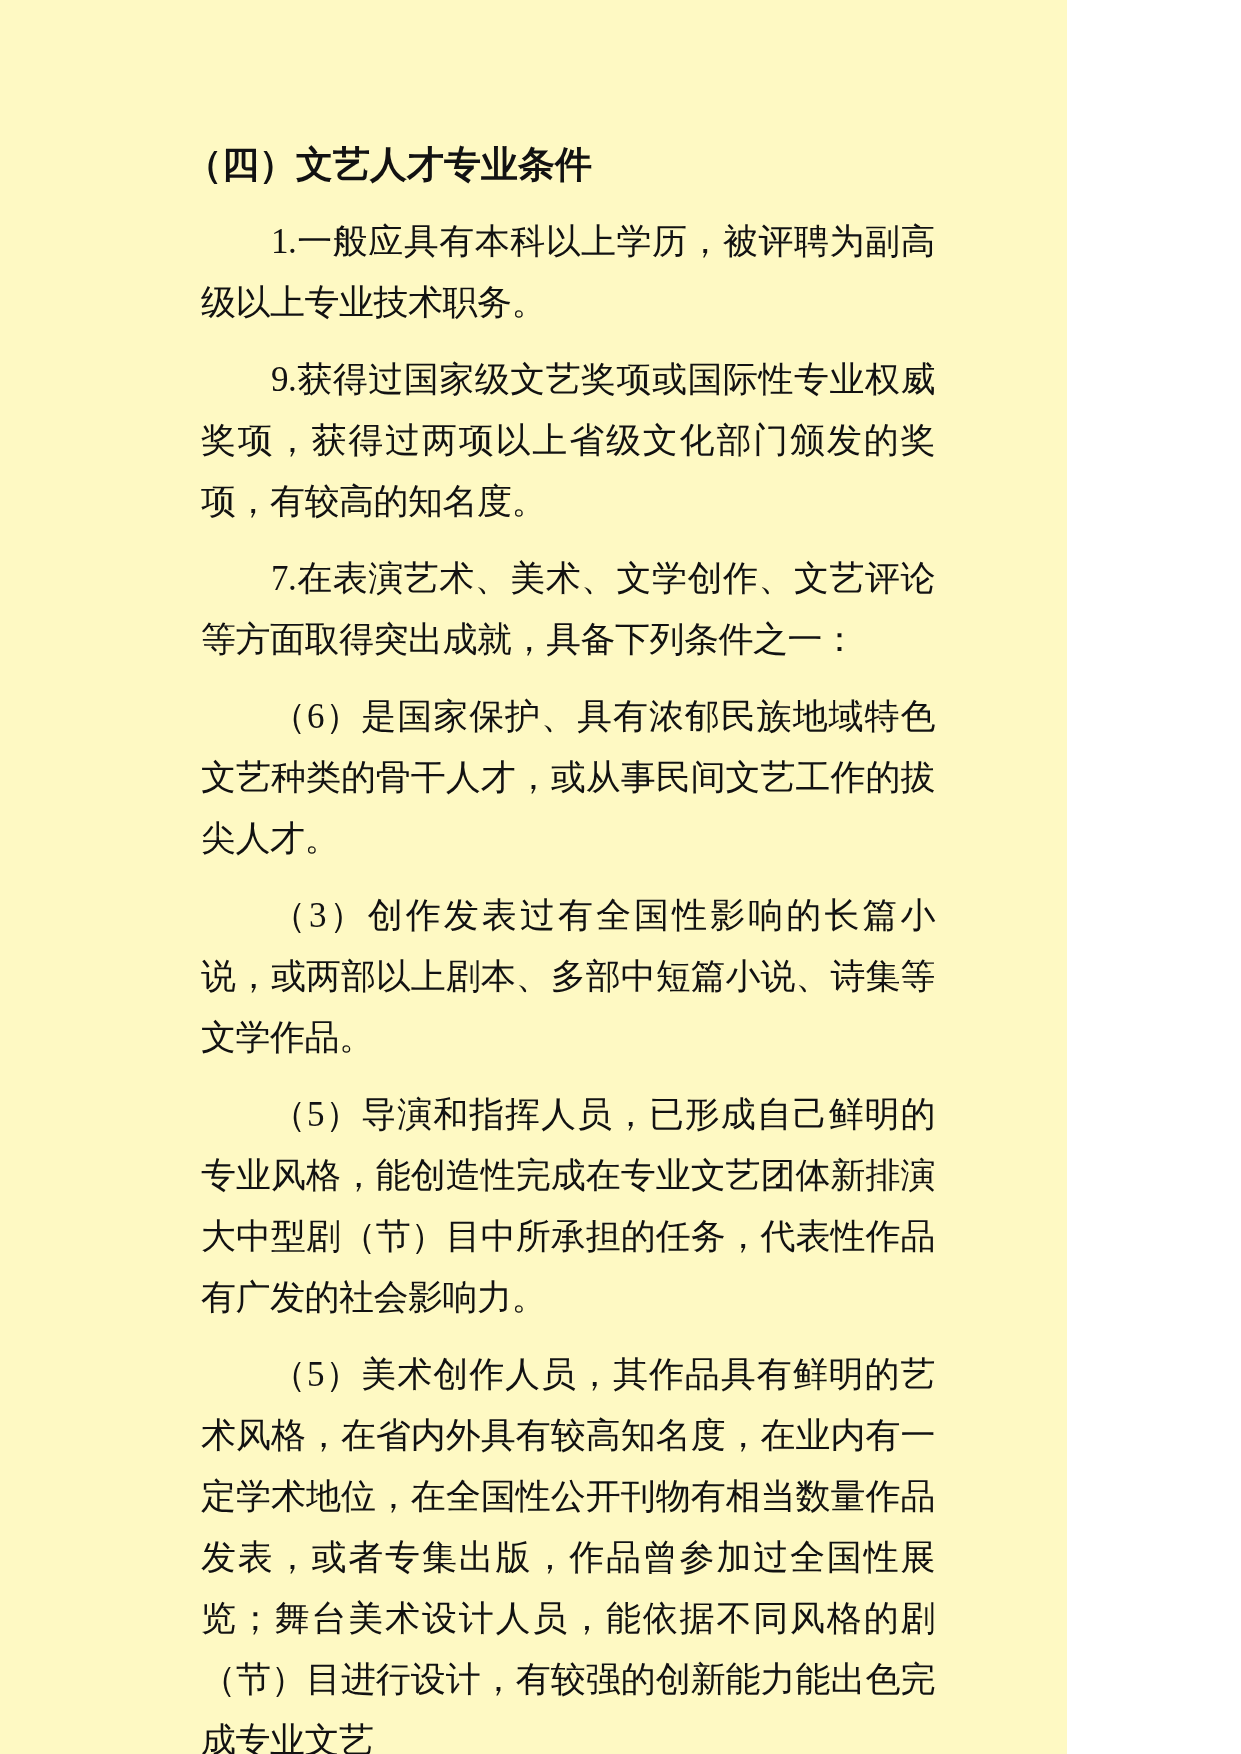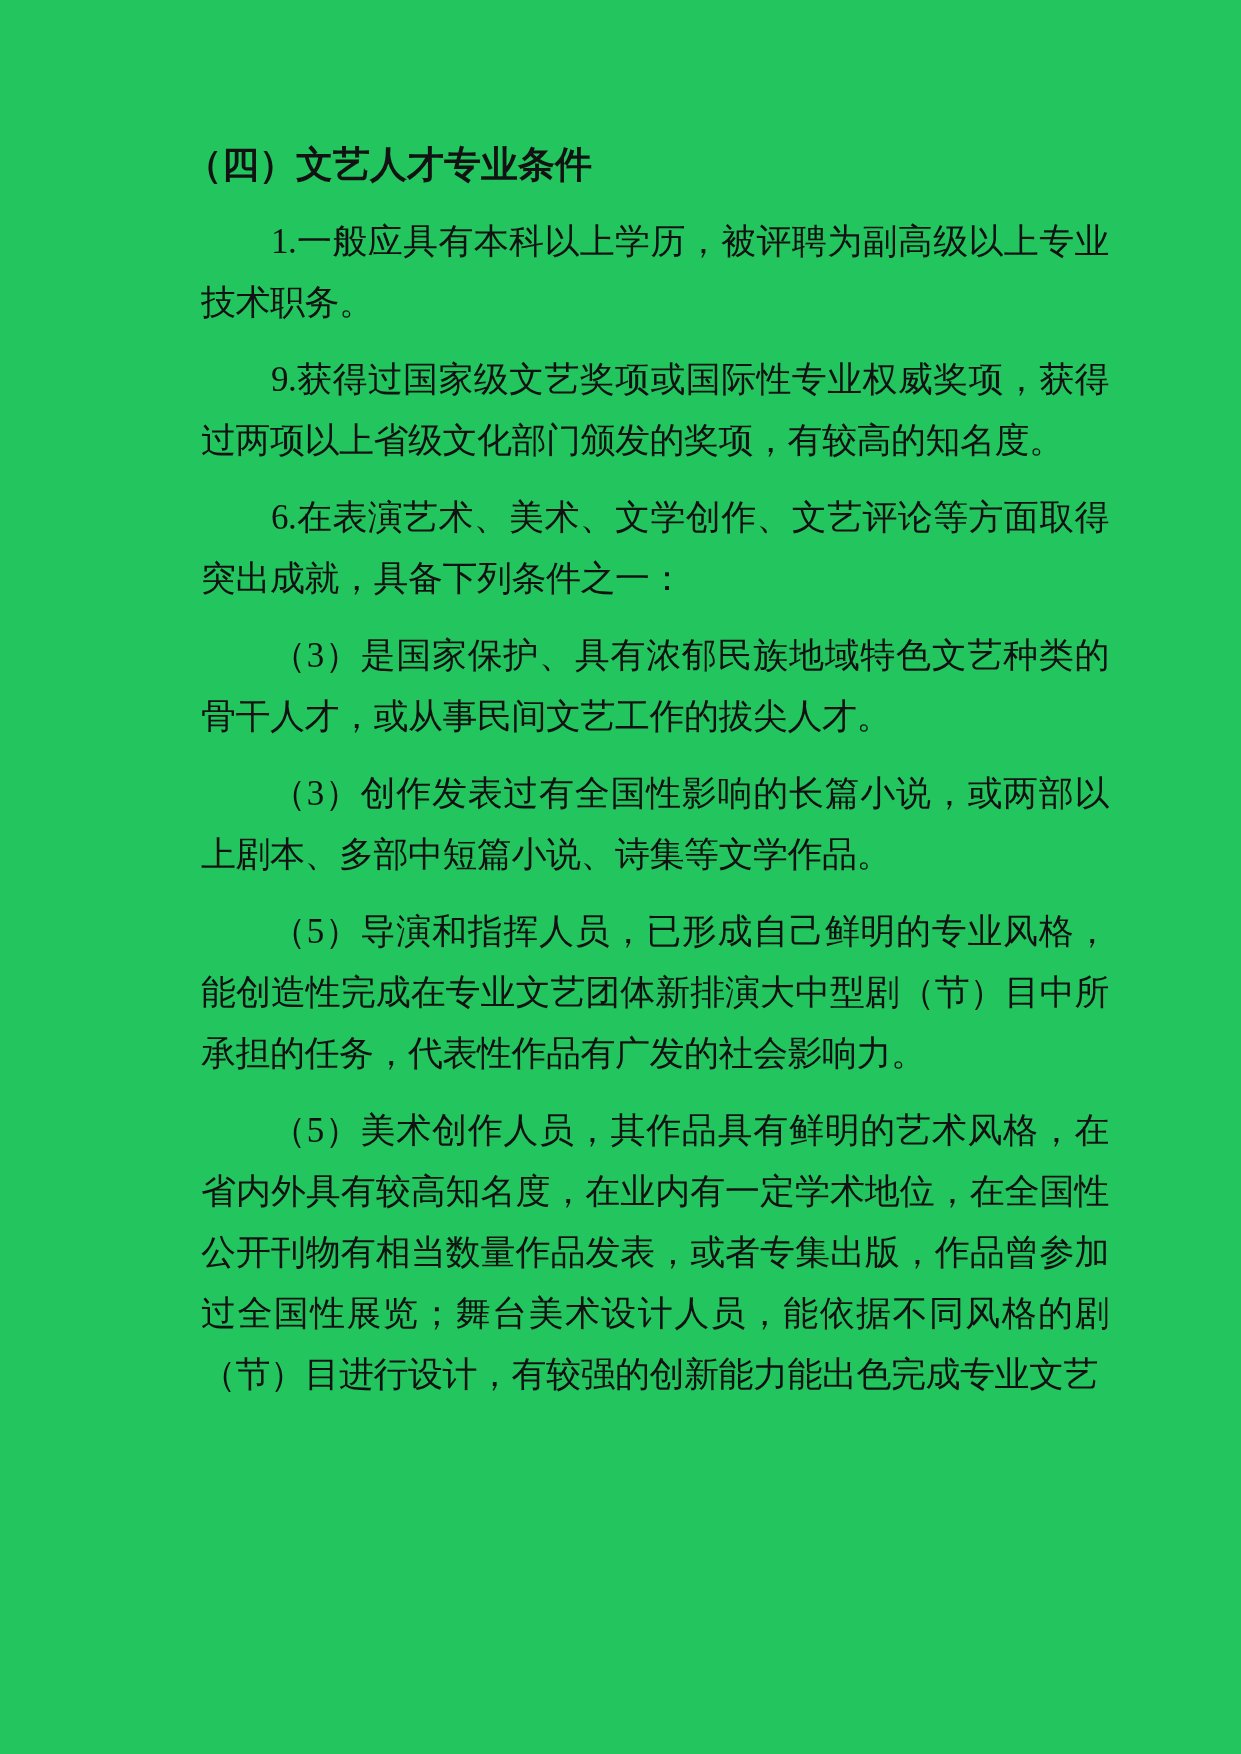--- a/index.html
+++ b/index.html
@@ -2,24 +2,24 @@
 <html lang="zh"><head>
 <meta charset="utf-8">
 <style>
   html, body {
     margin: 0;
     padding: 0;
     background: #ffffff;
   }
   .page {
     position: relative;
-    width: 1241px;
+    width: 1067px;
     height: 1754px;
     box-sizing: border-box;
-    background: #22c55e;
+    background: #fef9c3;
     padding: 134px 116px 0 185px;
     color: #121212;
     font-family: "Liberation Serif", serif;
     font-size: 35px;
     line-height: 61px;
     letter-spacing: -0.5px;
     overflow: hidden;
   }
   .heading {
     margin: 0;
@@ -39,23 +39,23 @@
 </head>
 <body>
 
 <div class="page">
   <h1 class="heading">（四）文艺人才专业条件</h1>
 
   <p class="para">1.一般应具有本科以上学历，被评聘为副高级以上专业技术职务。</p>
 
   <p class="para">9.获得过国家级文艺奖项或国际性专业权威奖项，获得过两项以上省级文化部门颁发的奖项，有较高的知名度。</p>
 
-  <p class="para">6.在表演艺术、美术、文学创作、文艺评论等方面取得突出成就，具备下列条件之一：</p>
+  <p class="para">7.在表演艺术、美术、文学创作、文艺评论等方面取得突出成就，具备下列条件之一：</p>
 
-  <p class="para">（3）是国家保护、具有浓郁民族地域特色文艺种类的骨干人才，或从事民间文艺工作的拔尖人才。</p>
+  <p class="para">（6）是国家保护、具有浓郁民族地域特色文艺种类的骨干人才，或从事民间文艺工作的拔尖人才。</p>
 
   <p class="para">（3）创作发表过有全国性影响的长篇小说，或两部以上剧本、多部中短篇小说、诗集等文学作品。</p>
 
   <p class="para">（5）导演和指挥人员，已形成自己鲜明的专业风格，能创造性完成在专业文艺团体新排演大中型剧（节）目中所承担的任务，代表性作品有广发的社会影响力。</p>
 
 
   <p class="para">（5）美术创作人员，其作品具有鲜明的艺术风格，在省内外具有较高知名度，在业内有一定学术地位，在全国性公开刊物有相当数量作品发表，或者专集出版，作品曾参加过全国性展览；舞台美术设计人员，能依据不同风格的剧（节）目进行设计，有较强的创新能力能出色完成专业文艺</p>
 </div>
 
 </body></html>

